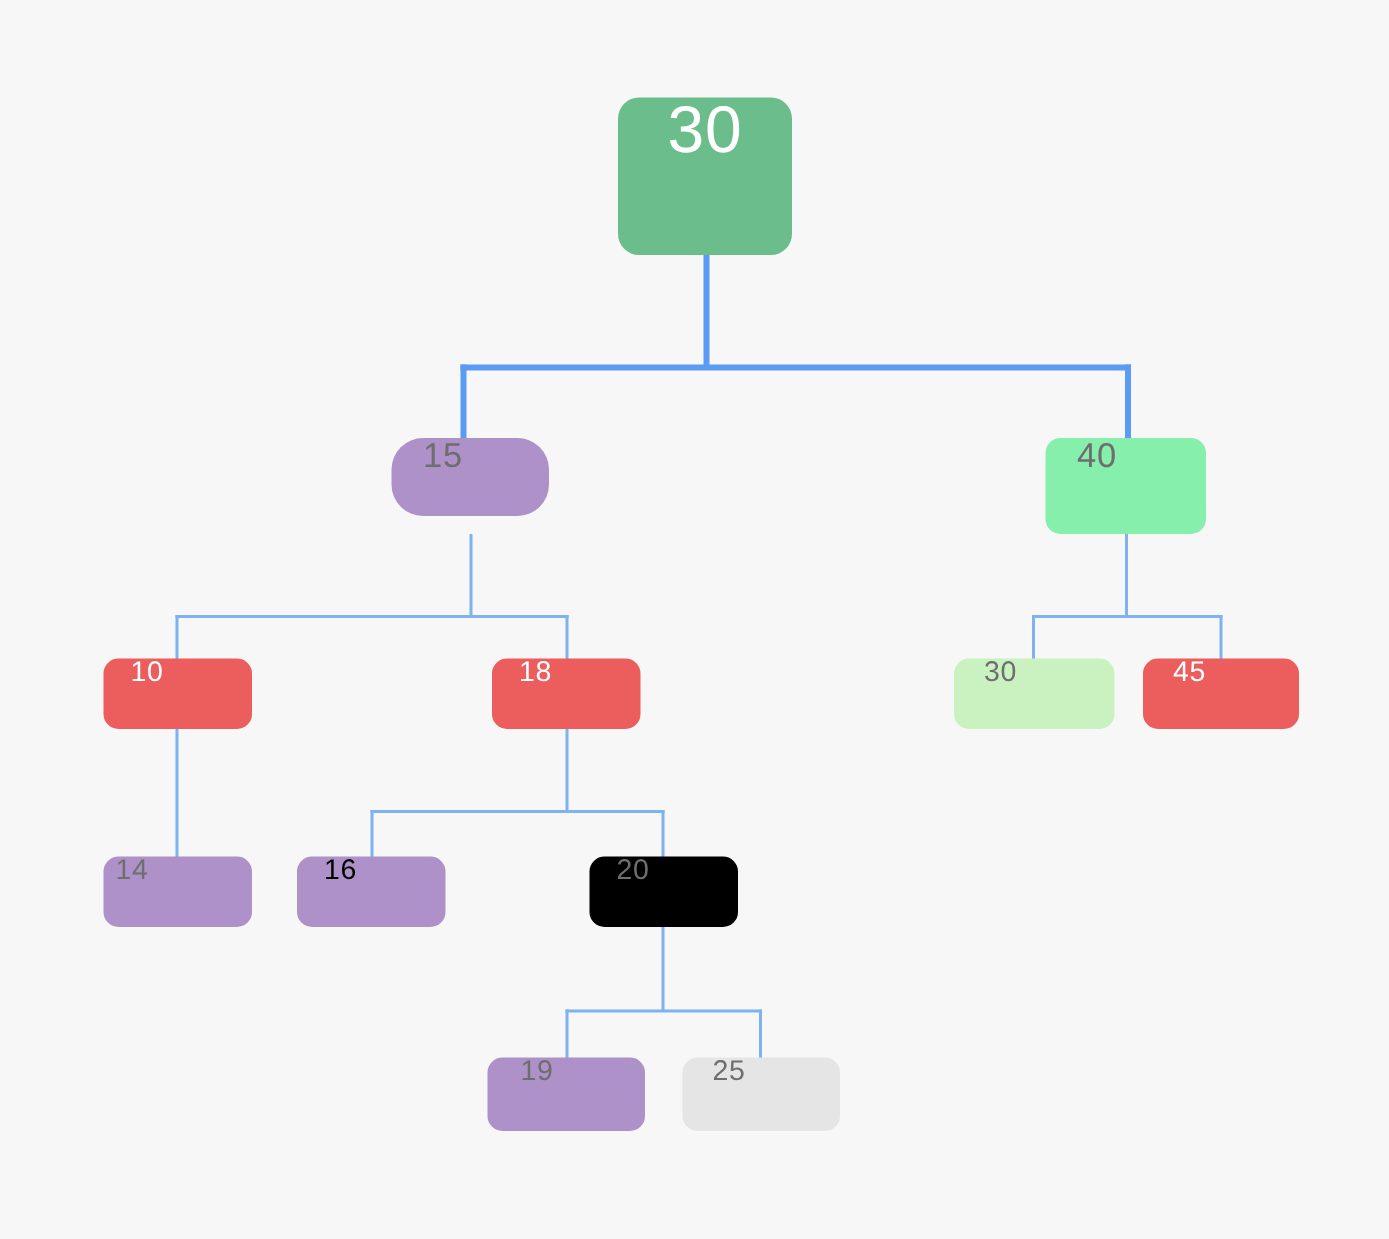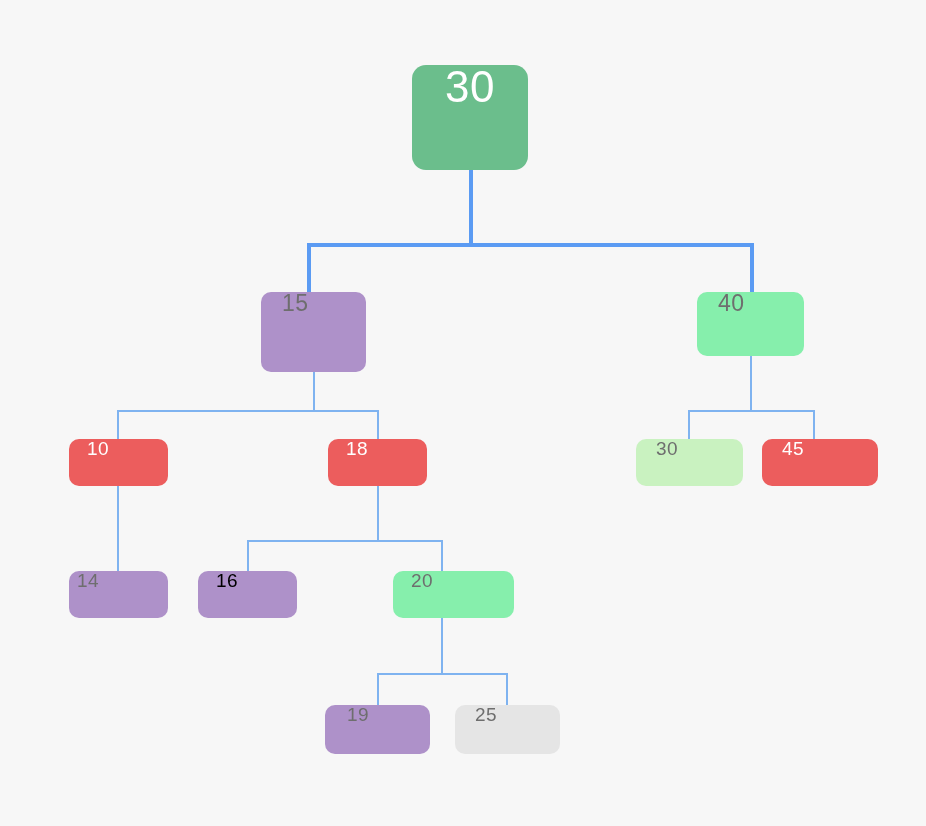--- a/index.html
+++ b/index.html
@@ -73,45 +73,45 @@
     <div class="edge edge-h" style="left: 247px; top: 540px; width: 196px; height: 2px;"></div>
     <div class="edge edge-v" style="left: 247px; top: 540px; width: 2px; height: 32px;"></div>
     <div class="edge edge-v" style="left: 441px; top: 540px; width: 2px; height: 32px;"></div>
     <div class="edge edge-v" style="left: 441px; top: 618px; width: 2px; height: 56px;"></div>
     <div class="edge edge-h" style="left: 377px; top: 673px; width: 131px; height: 2px;"></div>
     <div class="edge edge-v" style="left: 377px; top: 673px; width: 2px; height: 33px;"></div>
     <div class="edge edge-v" style="left: 506px; top: 673px; width: 2px; height: 33px;"></div>
     <div class="node root" style="left: 412px; top: 65px; width: 116px; height: 105px; background: rgb(107, 190, 140); color: rgb(255, 255, 255); font-size: 44px;">
       <span class="lbl">30</span>
     </div>
-    <div class="node" style="left: 261px; top: 292px; width: 105px; height: 80px; background: rgb(174, 145, 201); color: rgb(110, 110, 110); font-size: 23px; padding-left: 21px;">
+    <div class="node" style="left: 261px; top: 292px; width: 105px; height: 52px; background: rgb(174, 145, 201); color: rgb(110, 110, 110); font-size: 23px; padding-left: 21px; border-radius: 21px;">
       <span class="lbl">15</span>
     </div>
     <div class="node" style="left: 697px; top: 292px; width: 107px; height: 64px; background: #86efac; color: rgb(110, 110, 110); font-size: 23px; padding-left: 21px;">
       <span class="lbl">40</span>
     </div>
     <div class="node" style="left: 69px; top: 439px; width: 99px; height: 47px; background: rgb(236, 93, 93); color: rgb(255, 255, 255); font-size: 19px; padding-left: 18px;">
       <span class="lbl">10</span>
     </div>
     <div class="node" style="left: 328px; top: 439px; width: 99px; height: 47px; background: rgb(236, 93, 93); color: rgb(255, 255, 255); font-size: 19px; padding-left: 18px;">
       <span class="lbl">18</span>
     </div>
     <div class="node" style="left: 636px; top: 439px; width: 107px; height: 47px; background: rgb(201, 242, 192); color: rgb(110, 110, 110); font-size: 19px; padding-left: 20px;">
       <span class="lbl">30</span>
     </div>
-    <div class="node" style="left: 762px; top: 439px; width: 116px; height: 47px; background: rgb(236, 93, 93); color: rgb(255, 255, 255); font-size: 19px; padding-left: 20px;">
+    <div class="node" style="left: 762px; top: 439px; width: 104px; height: 47px; background: rgb(236, 93, 93); color: rgb(255, 255, 255); font-size: 19px; padding-left: 20px;">
       <span class="lbl">45</span>
     </div>
     <div class="node" style="left: 69px; top: 571px; width: 99px; height: 47px; background: rgb(174, 145, 201); color: rgb(110, 110, 110); font-size: 19px; padding-left: 8px;">
       <span class="lbl">14</span>
     </div>
     <div class="node" style="left: 198px; top: 571px; width: 99px; height: 47px; background: rgb(174, 145, 201); color: #000000; font-size: 19px; padding-left: 18px;">
       <span class="lbl">16</span>
     </div>
-    <div class="node" style="left: 393px; top: 571px; width: 121px; height: 47px; background: #86efac; color: rgb(110, 110, 110); font-size: 19px; padding-left: 18px;">
+    <div class="node" style="left: 393px; top: 571px; width: 99px; height: 47px; background: #000000; color: rgb(110, 110, 110); font-size: 19px; padding-left: 18px;">
       <span class="lbl">20</span>
     </div>
     <div class="node" style="left: 325px; top: 705px; width: 105px; height: 49px; background: rgb(174, 145, 201); color: rgb(110, 110, 110); font-size: 19px; padding-left: 22px;">
       <span class="lbl">19</span>
     </div>
     <div class="node" style="left: 455px; top: 705px; width: 105px; height: 49px; background: #e5e5e5; color: rgb(110, 110, 110); font-size: 19px; padding-left: 20px;">
       <span class="lbl">25</span>
     </div>
   </div>
 

